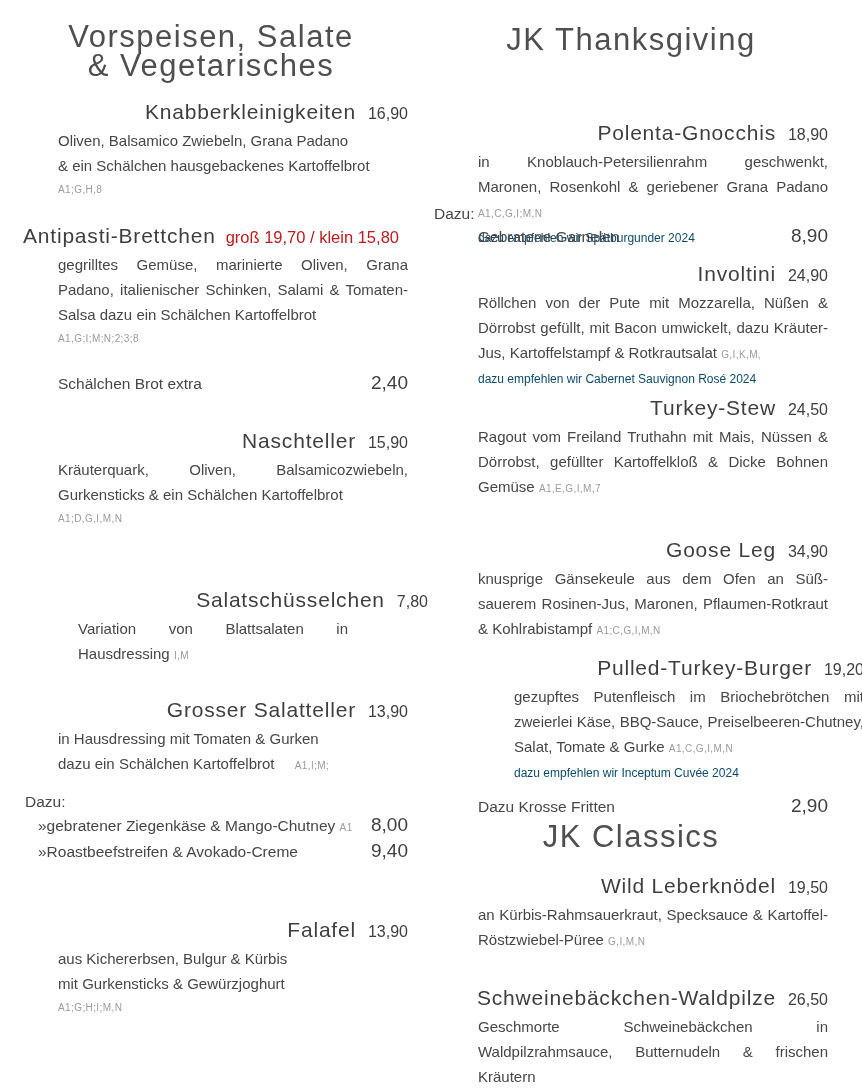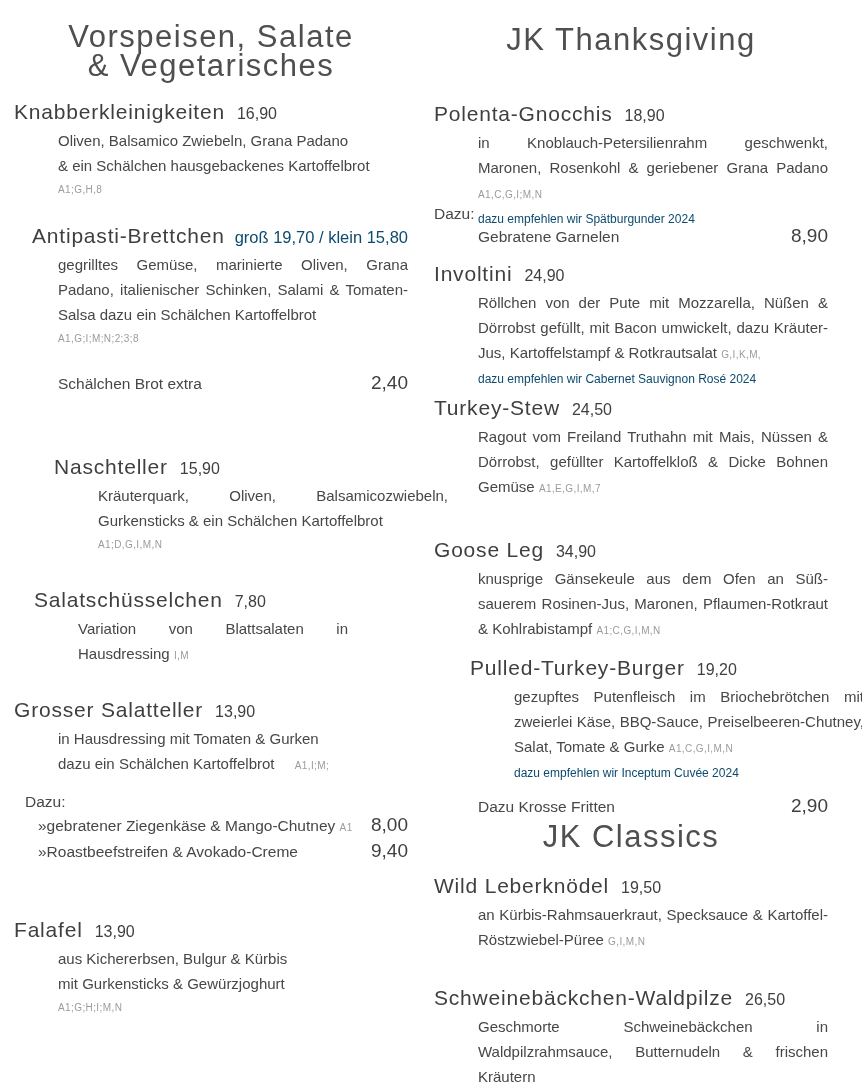--- a/index.html
+++ b/index.html
@@ -9,23 +9,23 @@
   }
   .col { position:absolute; top:0; width:394px; height:100%; }
   .col-left  { left:14px; }
   .col-right { left:434px; }
   .block { position:absolute; left:0; width:100%; }
 
   .heading {
     font-size:31px; font-weight:300; color:#4f4f4f; letter-spacing:1.5px;
     text-align:center; line-height:29px; white-space:nowrap;
   }
-  .title-row { display:flex; justify-content:flex-start; align-items:baseline; }
+  .title-row { display:flex; justify-content:flex-end; align-items:baseline; }
   .title { font-size:21px; font-weight:300; letter-spacing:0.8px; color:#3f3f3f; white-space:nowrap; }
-  .note  { font-size:16.5px; font-weight:300; color:#0c4a6e; white-space:nowrap; margin-left:10px; }
+  .note  { font-size:16.5px; font-weight:300; color:#b91c1c; white-space:nowrap; margin-left:10px; }
   .price { font-size:16px; font-weight:300; color:#3f3f3f; margin-left:12px; white-space:nowrap; }
 
   .desc {
     margin:4px 0 0 44px; width:350px; font-size:15px; font-weight:300;
     line-height:25px; color:#474747;
   }
   .desc.justify { text-align:justify; }
   .desc.narrow { width:270px; }
   .alg { font-size:10px; color:#9b9b9b; letter-spacing:0.4px; }
   .alg-line { margin:5px 0 0 44px; line-height:14px; }
@@ -62,36 +62,36 @@
         <span class="price">16,90</span>
       </div>
       <div class="desc">
         <span>Oliven, Balsamico Zwiebeln, Grana Padano</span><br>
         <span>&amp; ein Schälchen hausgebackenes Kartoffelbrot</span>
       </div>
       <div class="alg alg-line">A1;G,H,8</div>
     </div>
 
     <div class="block" style="top:224px;">
-      <div class="title-row" style="justify-content:flex-end;">
+      <div class="title-row" style="justify-content:center;">
         <span class="title">Antipasti-Brettchen</span>
         <span class="note">groß 19,70 / klein 15,80</span>
       </div>
       <div class="desc justify">gegrilltes Gemüse, marinierte Oliven, Grana Padano, italienischer Schinken, Salami &amp; Tomaten-Salsa dazu ein Schälchen Kartoffelbrot</div>
       <div class="alg alg-line">A1,G;I;M;N;2;3;8</div>
     </div>
 
     <div class="block" style="top:372px;">
       <div class="extra-row">
         <span>Schälchen Brot extra</span>
         <span class="price">2,40</span>
       </div>
     </div>
 
-    <div class="block" style="top:455px;margin-left:40px;">
+    <div class="block" style="top:429px;">
       <div class="title-row">
         <span class="title">Naschteller</span>
         <span class="price">15,90</span>
       </div>
       <div class="desc justify">Kräuterquark, Oliven, Balsamicozwiebeln, Gurkensticks &amp; ein Schälchen Kartoffelbrot</div>
       <div class="alg alg-line">A1;D,G,I,M,N</div>
     </div>
 
     <div class="block" style="top:588px;margin-left:20px;">
       <div class="title-row">
@@ -142,21 +142,21 @@
       </div>
       <div class="alg alg-line">A1;G;H;I;M,N</div>
     </div>
 
   </div>
 
   <div class="col col-right">
 
     <div class="block heading" style="top:25px;">JK Thanksgiving</div>
 
-    <div class="block" style="top:102px;">
+    <div class="block" style="top:121px;">
       <div class="title-row">
         <span class="title">Polenta-Gnocchis</span>
         <span class="price">18,90</span>
       </div>
       <div class="desc justify">
         <span>in Knoblauch-Petersilienrahm geschwenkt, Maronen, Rosenkohl &amp; geriebener Grana Padano</span>
         <span class="alg">A1,C,G,I;M,N</span>
       </div>
       <div class="rec">dazu empfehlen wir Spätburgunder 2024</div>
     </div>

